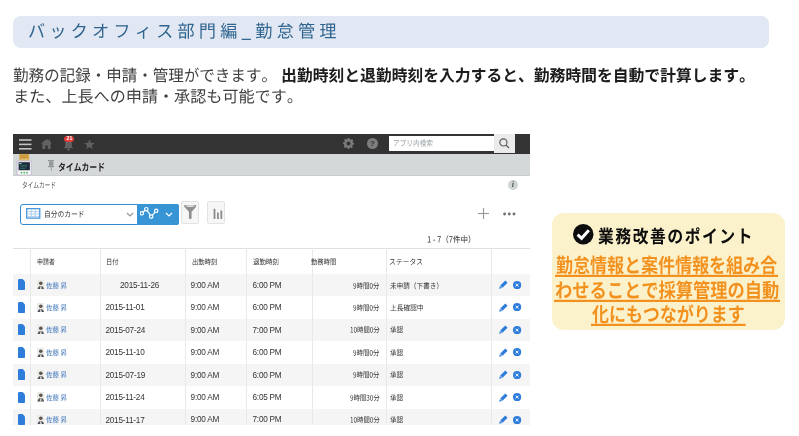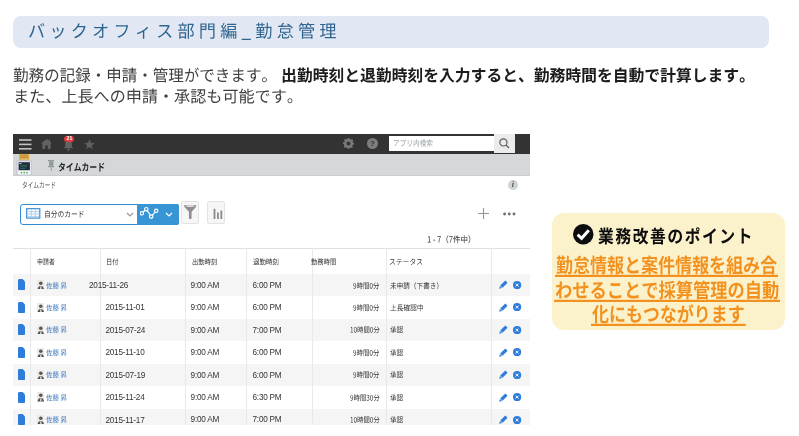--- a/index.html
+++ b/index.html
@@ -271,38 +271,38 @@
     <path d="M0.5 9.4 Q1.1 6 3.8 6 Q6.5 6 7.1 9.4 Z" fill="#50545a"></path>
     <rect x="3.1" y="6.4" width="1.4" height="3" fill="#dedbd6"></rect>
   </svg>
 <svg style="position:absolute;left:498.6px;top:415.0px" width="9" height="9" viewBox="0 0 9 9">
     <path fill="#2e7ddb" d="M6.3 0.4 L8.6 2.7 L3.5 7.8 L1.2 5.5 Z M0.9 5.9 L0.2 8.8 L3.1 8.1 Z"></path>
   </svg>
 <svg style="position:absolute;left:513.4px;top:415.5px" width="8.2" height="8.2" viewBox="0 0 8.2 8.2">
     <circle cx="4.1" cy="4.1" r="4.1" fill="#2e7ddb"></circle>
     <path stroke="#fff" stroke-width="0.95" d="M2.7 2.7 L5.5 5.5 M5.5 2.7 L2.7 5.5"></path>
   </svg>
-<div class="lt" style="left:89px;top:280.6px">2015-11-26</div>
+<div class="lt" style="left:120px;top:280.6px">2015-11-26</div>
 <div class="lt" style="left:190.6px;top:280.6px">9:00 AM</div>
 <div class="lt" style="left:252.5px;top:280.6px">6:00 PM</div>
 <div class="lt" style="left:105.4px;top:303.1px">2015-11-01</div>
 <div class="lt" style="left:190.6px;top:303.1px">9:00 AM</div>
 <div class="lt" style="left:252.5px;top:303.1px">6:00 PM</div>
 <div class="lt" style="left:105.4px;top:325.5px">2015-07-24</div>
 <div class="lt" style="left:190.6px;top:325.5px">9:00 AM</div>
 <div class="lt" style="left:252.5px;top:325.5px">7:00 PM</div>
 <div class="lt" style="left:105.4px;top:348.0px">2015-11-10</div>
 <div class="lt" style="left:190.6px;top:348.0px">9:00 AM</div>
 <div class="lt" style="left:252.5px;top:348.0px">6:00 PM</div>
 <div class="lt" style="left:105.4px;top:370.5px">2015-07-19</div>
 <div class="lt" style="left:190.6px;top:370.5px">9:00 AM</div>
 <div class="lt" style="left:252.5px;top:370.5px">6:00 PM</div>
 <div class="lt" style="left:105.4px;top:392.9px">2015-11-24</div>
 <div class="lt" style="left:190.6px;top:392.9px">9:00 AM</div>
-<div class="lt" style="left:252.5px;top:392.9px">6:30 PM</div>
+<div class="lt" style="left:252.5px;top:392.9px">6:05 PM</div>
 <div class="lt" style="left:105.4px;top:416px">2015-11-17</div>
 <div class="lt" style="left:190.6px;top:415.4px">9:00 AM</div>
 <div class="lt" style="left:252.5px;top:415.4px">7:00 PM</div>
 
 <div class="abs" style="left:551.6px;top:213.4px;width:233.4px;height:117px;background:#fbf2cb;border-radius:12px"></div>
 <svg class="abs" style="left:573.3px;top:224.3px" width="20.5" height="20.5" viewBox="0 0 20.5 20.5">
     <circle cx="10.25" cy="10.25" r="10.25" fill="#0d0d0d"></circle>
     <path fill="none" stroke="#fff" stroke-width="3" d="M4.6 10.6 L8.6 14.3 L15.8 6.2"></path>
   </svg>
 

